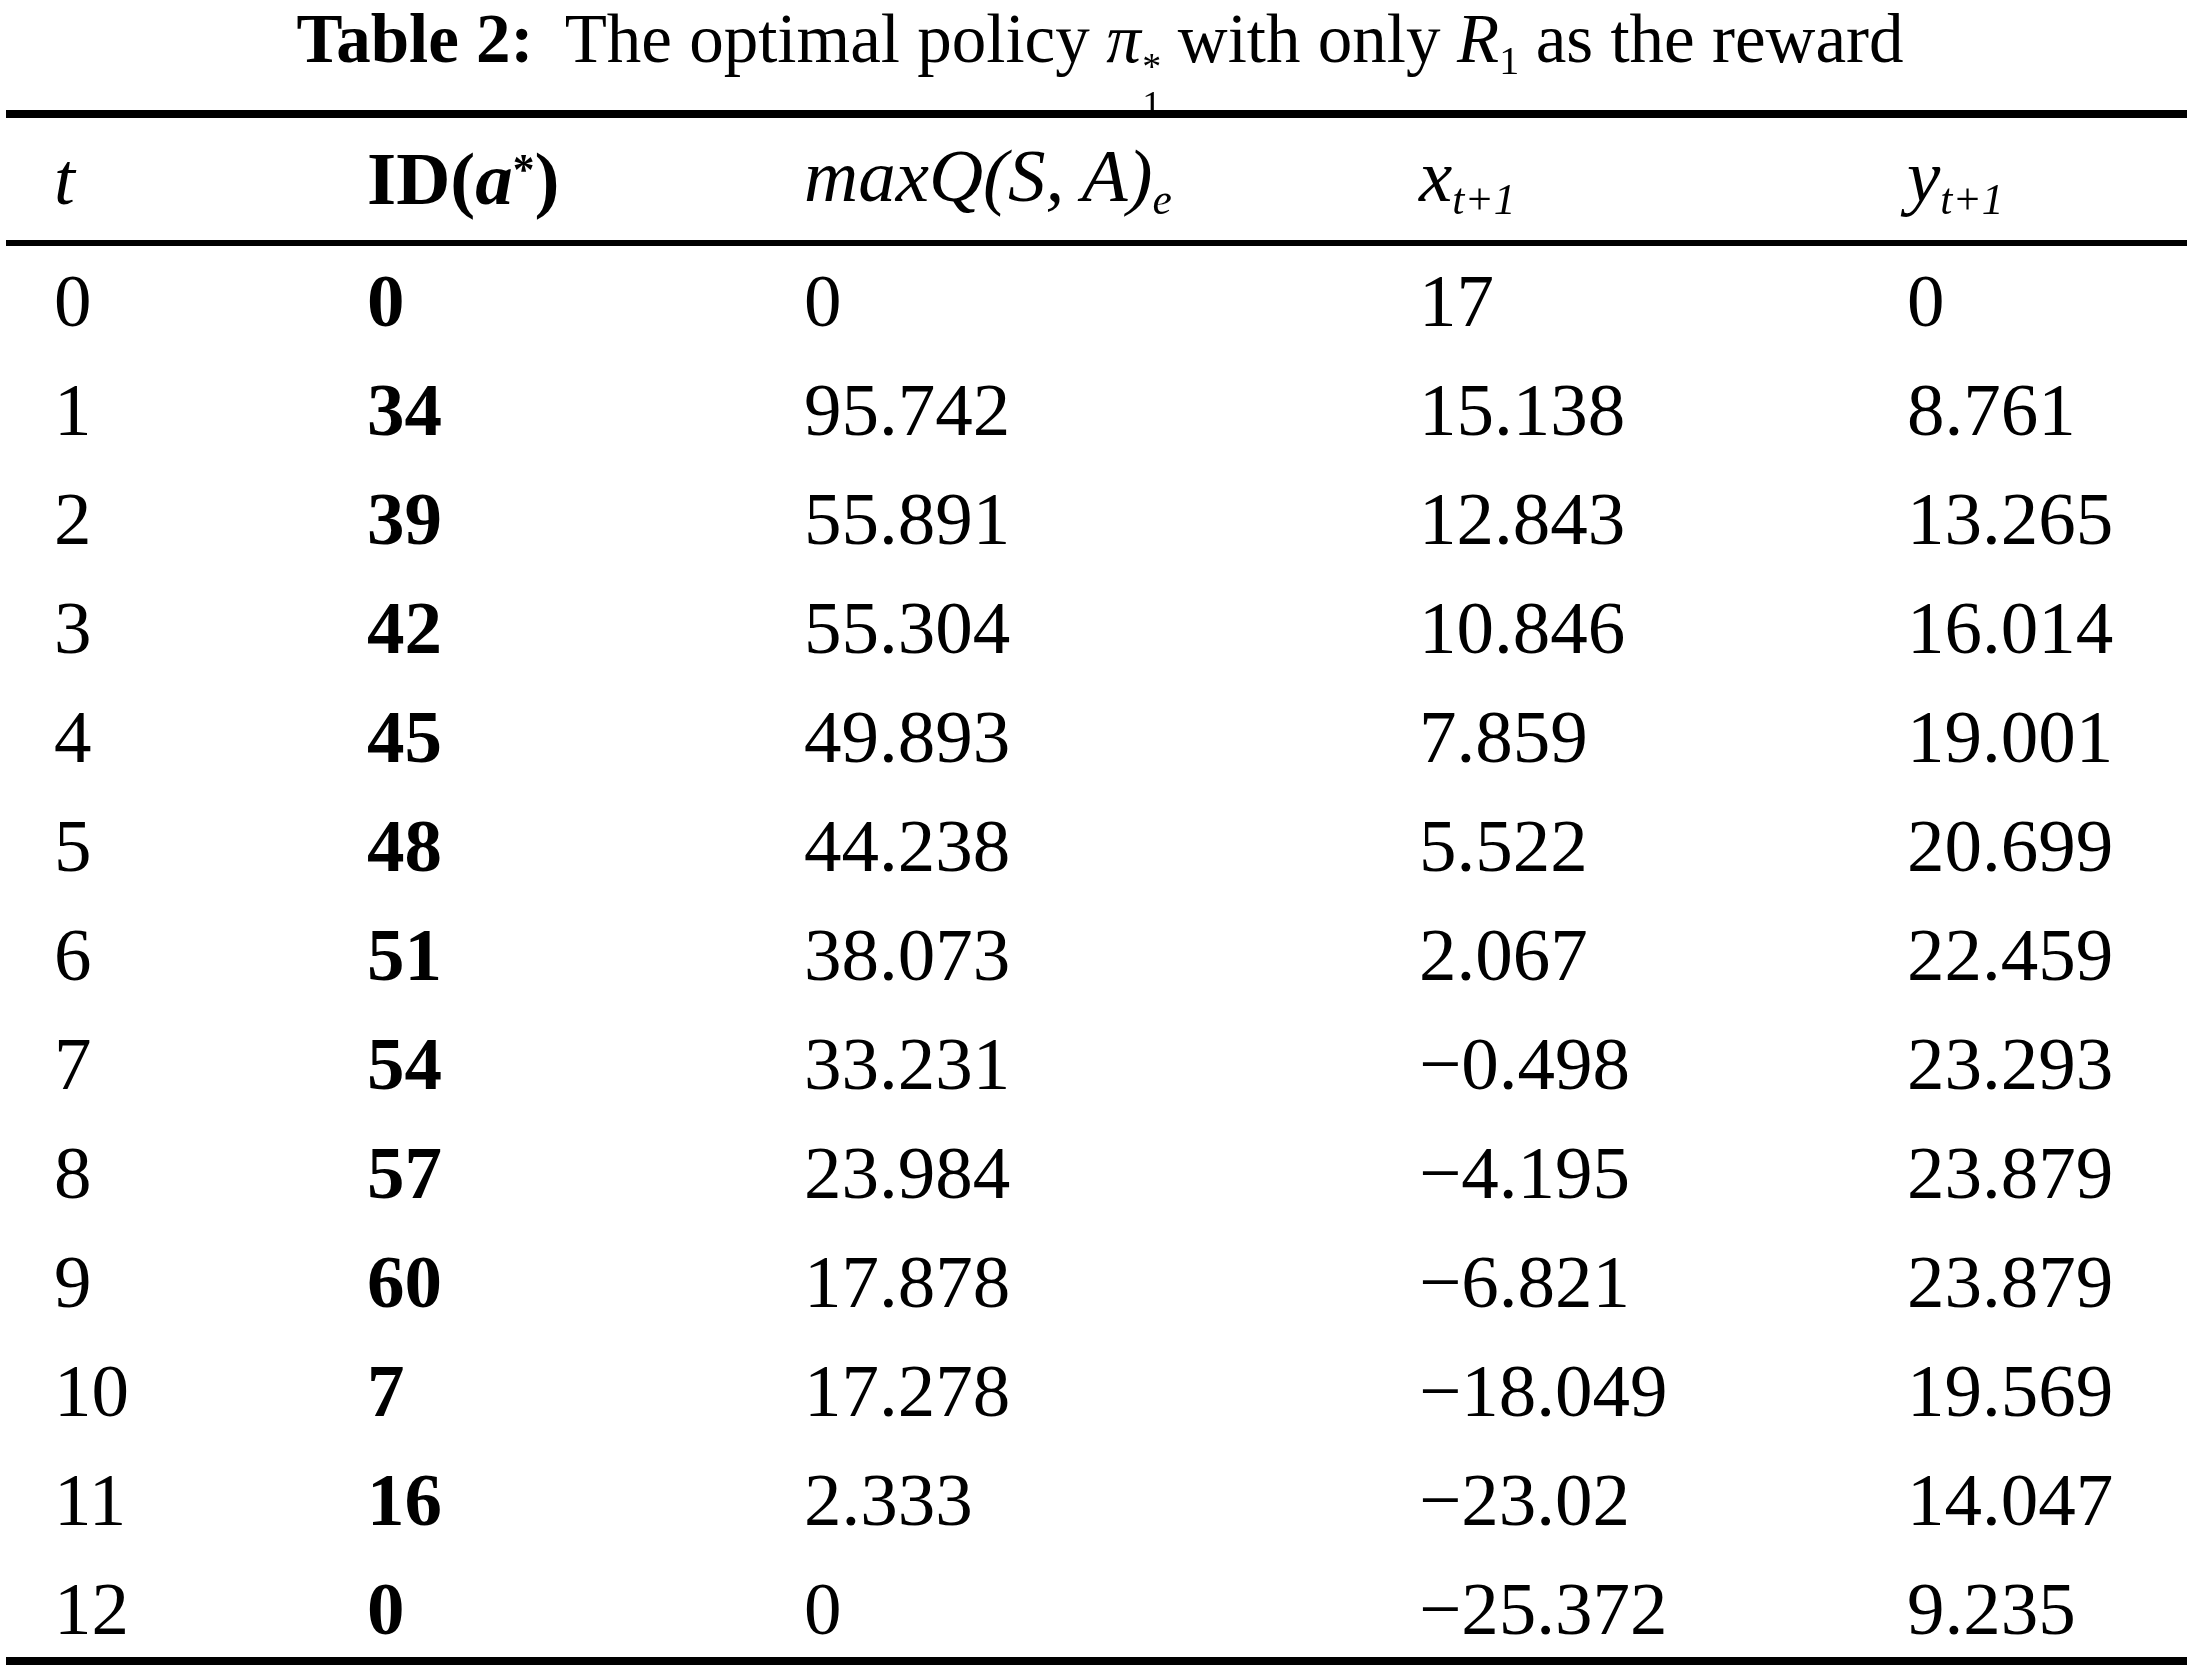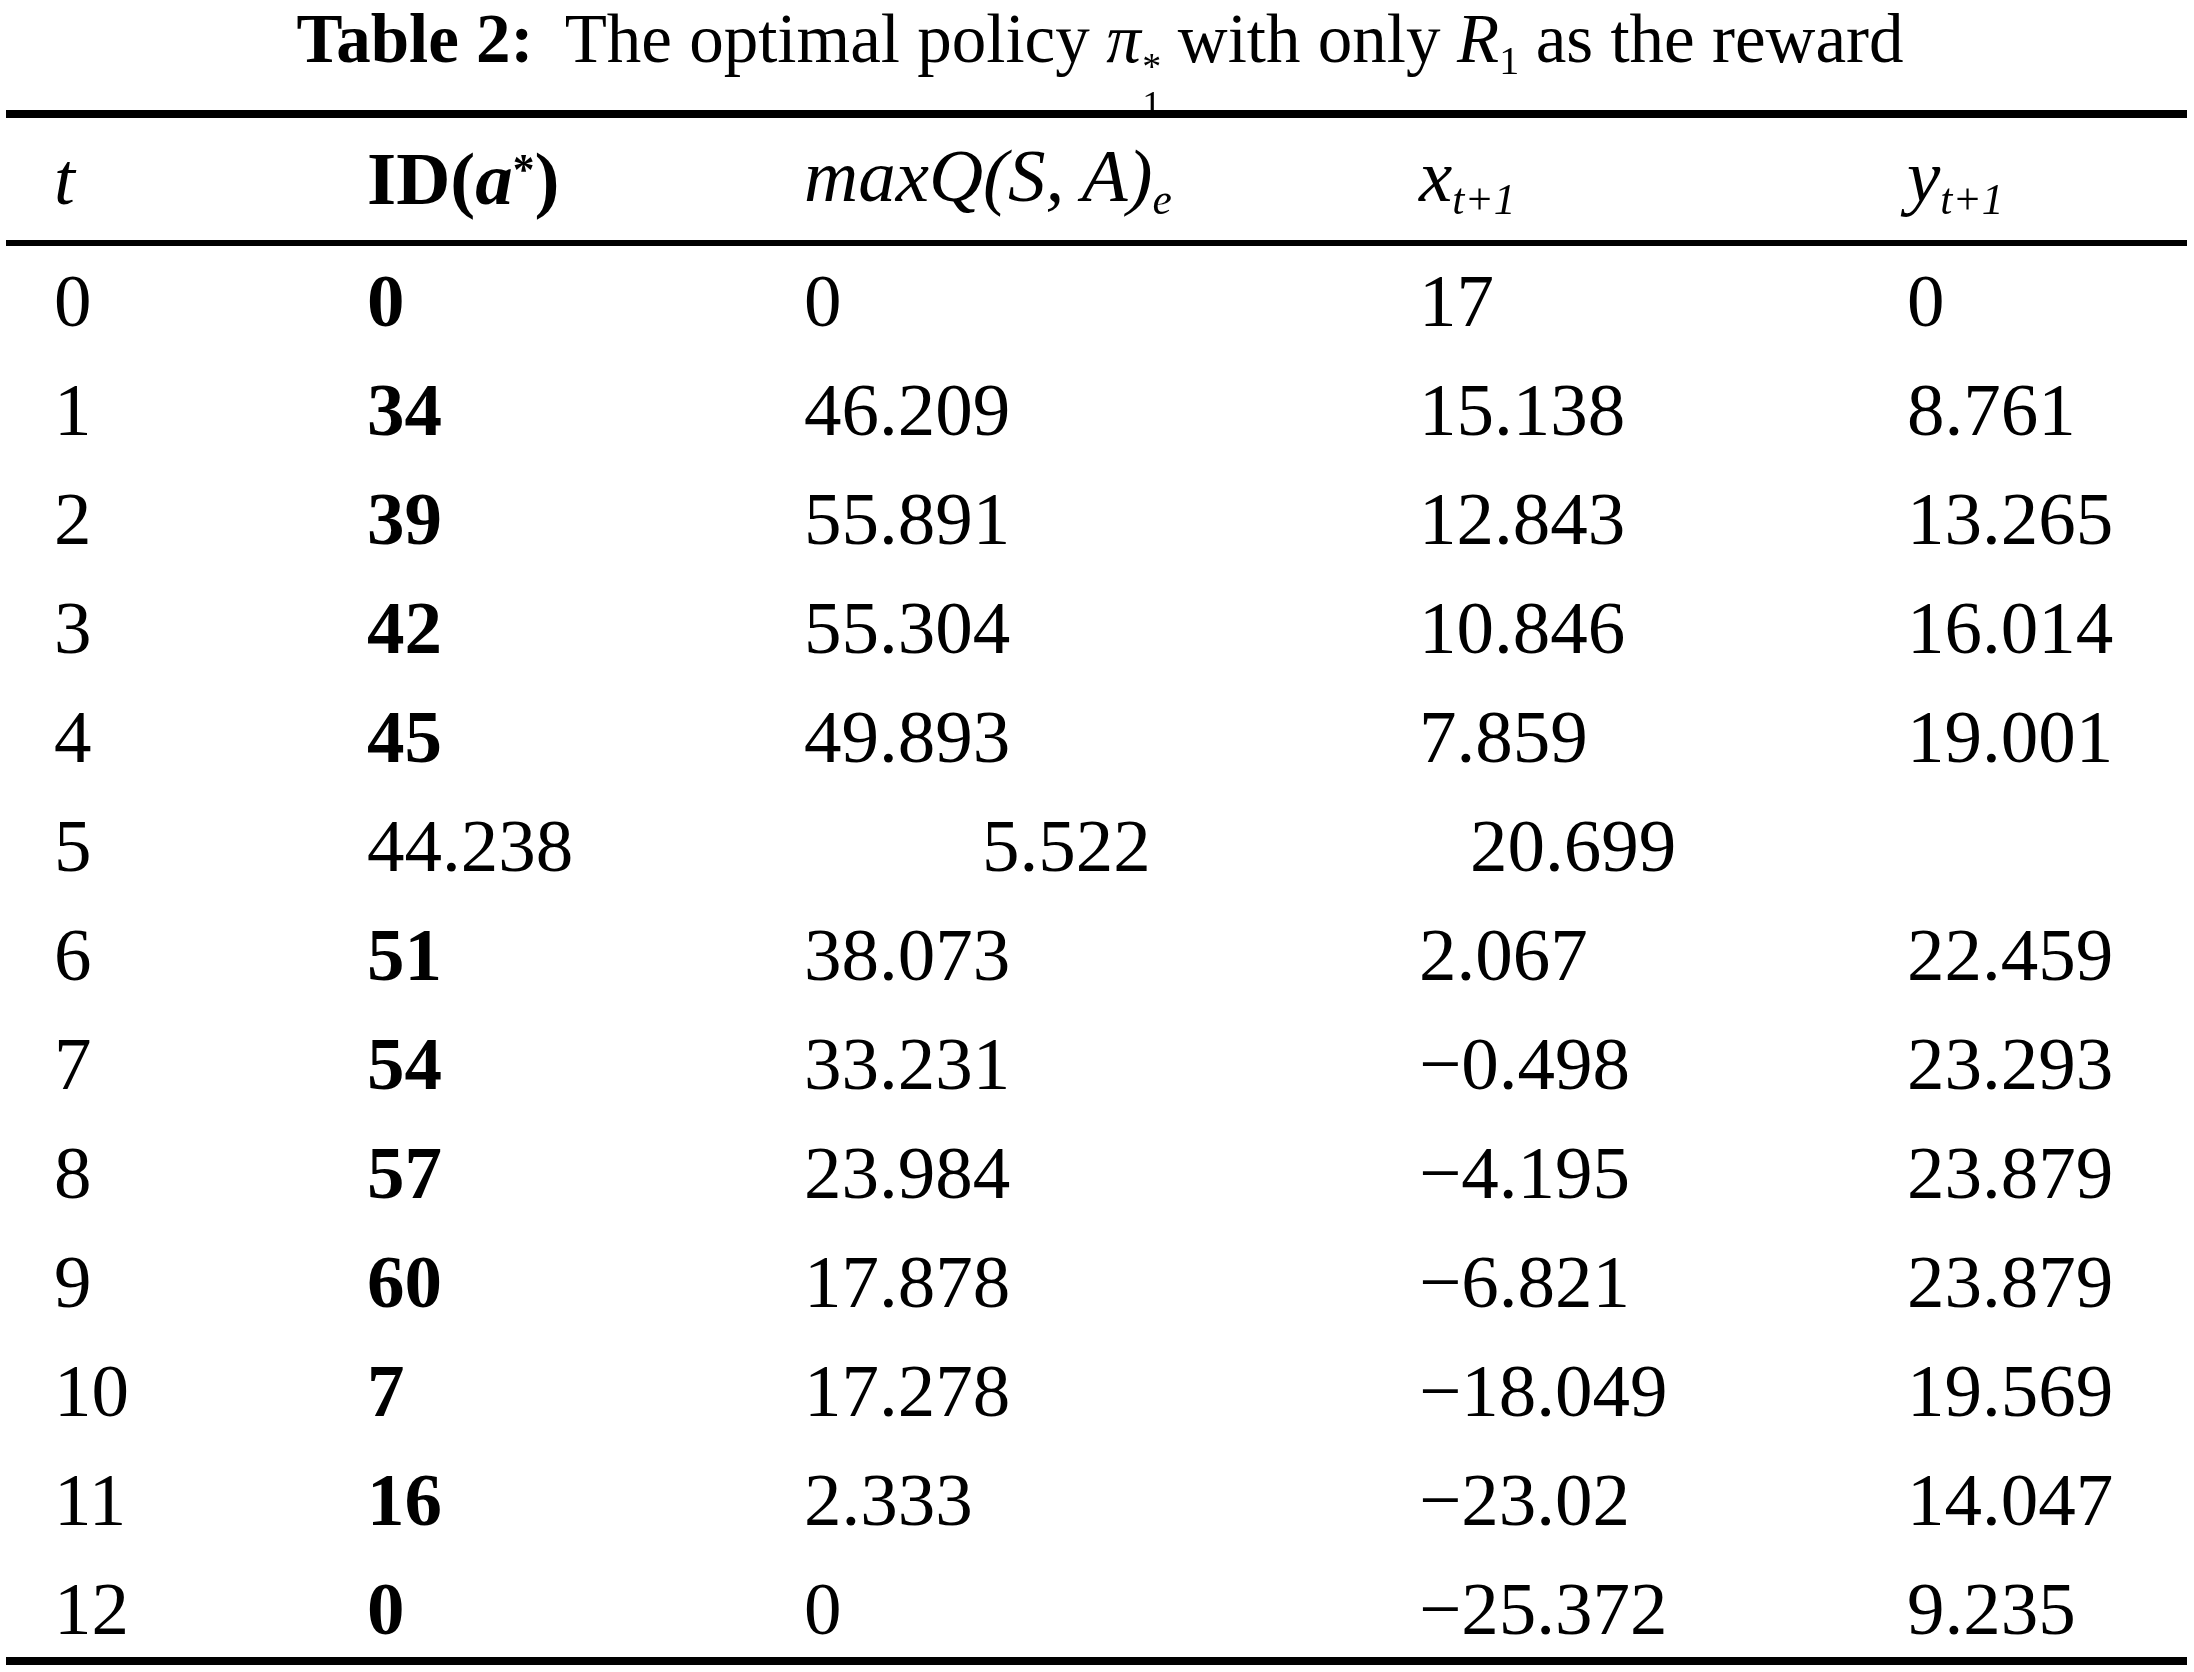--- a/index.html
+++ b/index.html
@@ -115,21 +115,21 @@
     <div class="row">
       <div class="cell c1">0</div>
       <div class="cell c2">0</div>
       <div class="cell c3">0</div>
       <div class="cell c4">17</div>
       <div class="cell c5">0</div>
     </div>
     <div class="row">
       <div class="cell c1">1</div>
       <div class="cell c2">34</div>
-      <div class="cell c3">46.209</div>
+      <div class="cell c3">95.742</div>
       <div class="cell c4">15.138</div>
       <div class="cell c5">8.761</div>
     </div>
     <div class="row">
       <div class="cell c1">2</div>
       <div class="cell c2">39</div>
       <div class="cell c3">55.891</div>
       <div class="cell c4">12.843</div>
       <div class="cell c5">13.265</div>
     </div>
@@ -142,20 +142,21 @@
     </div>
     <div class="row">
       <div class="cell c1">4</div>
       <div class="cell c2">45</div>
       <div class="cell c3">49.893</div>
       <div class="cell c4">7.859</div>
       <div class="cell c5">19.001</div>
     </div>
     <div class="row">
       <div class="cell c1">5</div>
+      <div class="cell c2">48</div>
       <div class="cell c3">44.238</div>
       <div class="cell c4">5.522</div>
       <div class="cell c5">20.699</div>
     </div>
     <div class="row">
       <div class="cell c1">6</div>
       <div class="cell c2">51</div>
       <div class="cell c3">38.073</div>
       <div class="cell c4">2.067</div>
       <div class="cell c5">22.459</div>

